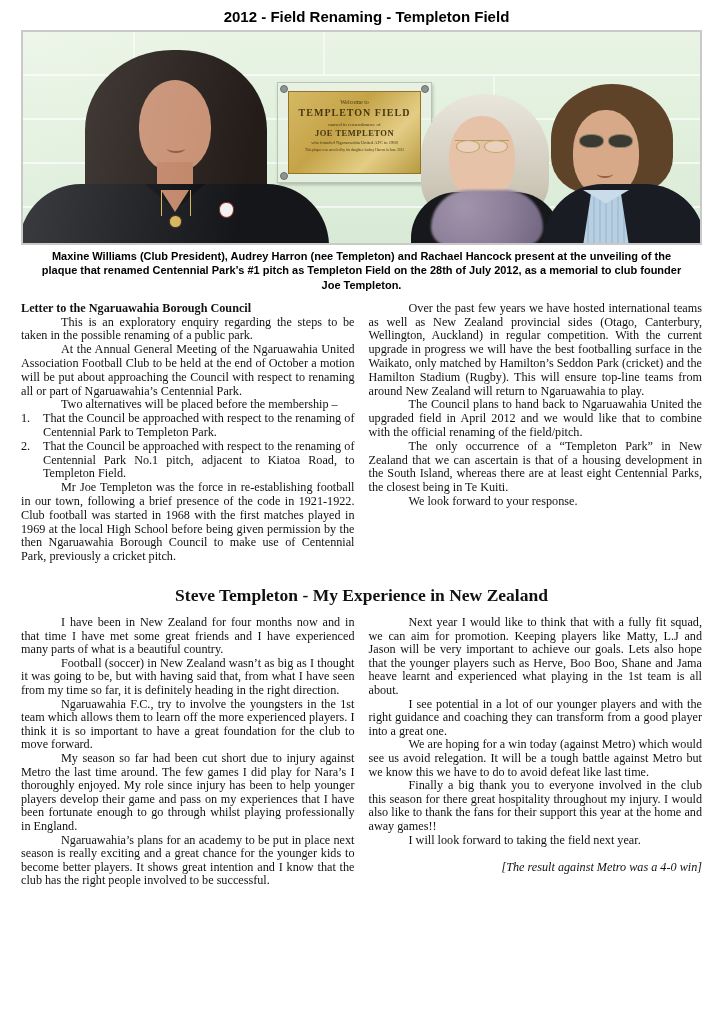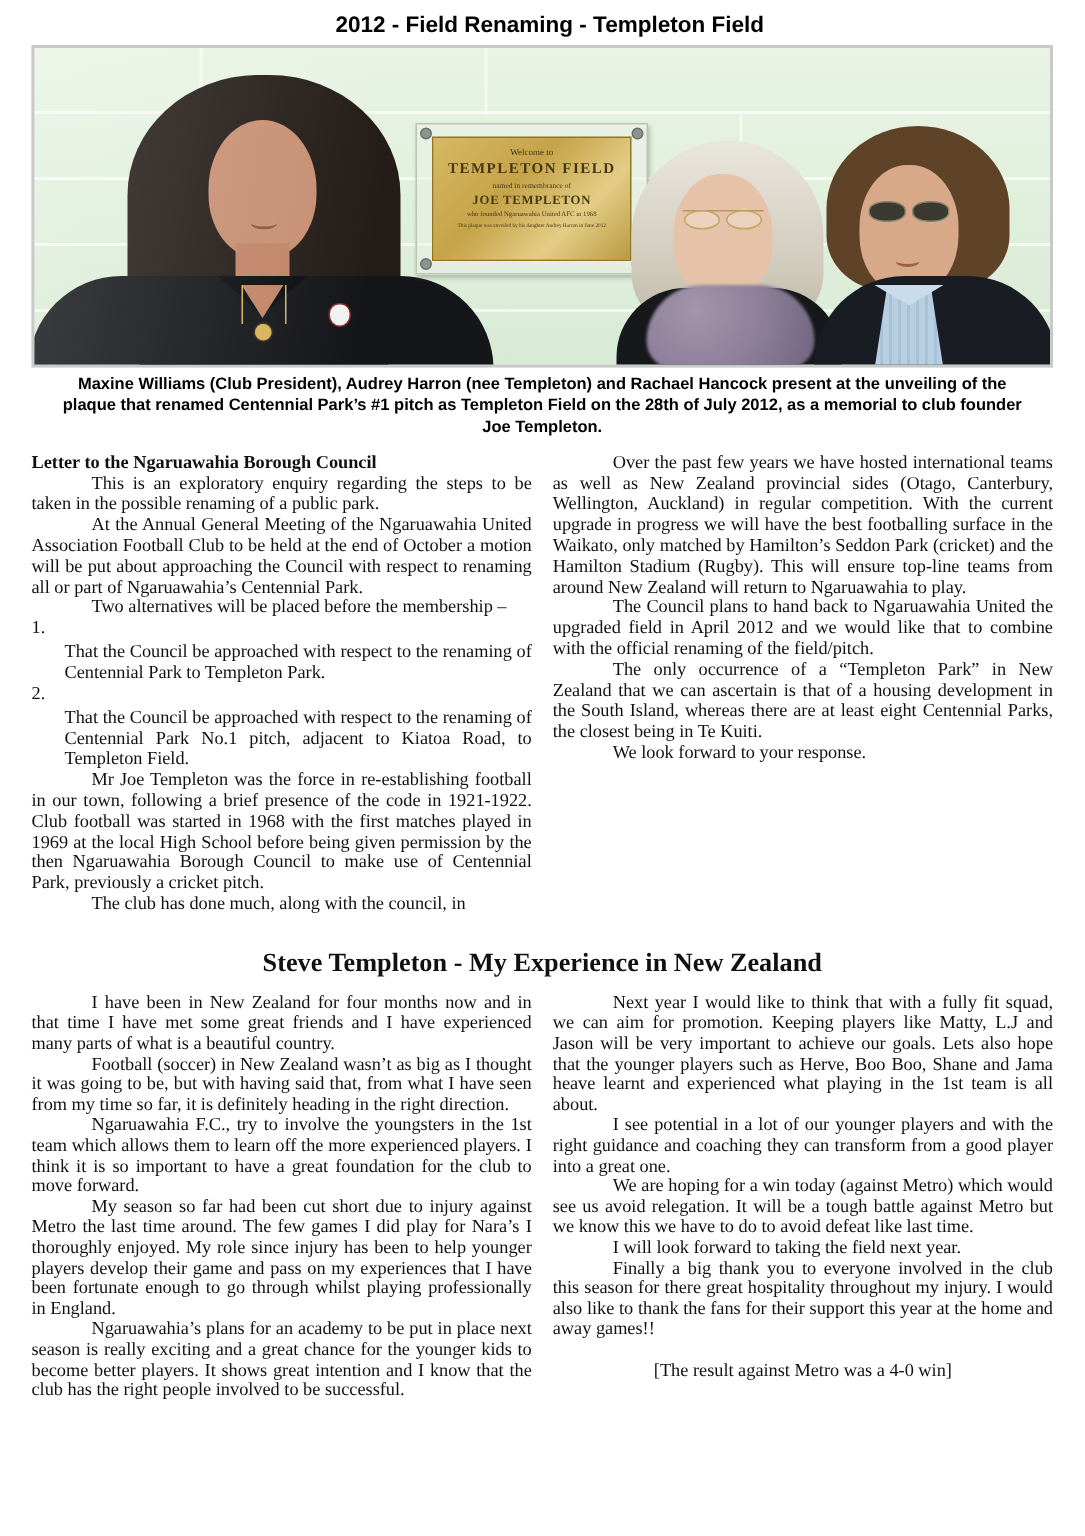--- a/index.html
+++ b/index.html
@@ -124,30 +124,30 @@
     color: #000000;
   }
   
   .cols { display: flex; gap: 14px; margin: 10px 21px 0 21px; }
   .col { flex: 1 1 0; font-size: 12.2px; line-height: 13.8px; text-align: justify; }
   .col p { margin: 0; text-indent: 40px; }
   .col p.noindent { text-indent: 0; }
   .col .subhead { font-weight: bold; text-indent: 0; }
   .list-row { display: flex; text-indent: 0; }
   .list-num { width: 16px; flex: 0 0 16px; }
-  .list-text { flex: 1; text-align: justify; padding-left: 6px; margin-top: 16px; }
+  .list-text { flex: 1; text-align: justify; padding-left: 6px; }
   .section-head {
     margin: 21px 0 9px 0;
     text-align: center;
     font-size: 17.5px;
     font-weight: bold;
     font-family: "Liberation Serif", serif;
   }
   .cols2 .col { line-height: 13.6px; }
-  .result-line { text-align: center; margin-top: 14px !important; text-indent: 0 !important; }
+  .result-line { text-align: right; font-style: italic; margin-top: 14px !important; text-indent: 0 !important; }
   .page-number {
     position: absolute; left: 21px; top: 1016px;
     font-family: Liberation Serif, serif;
     font-size: 13px; color: #000;
   }
 </style>
 </head>
 <body>
 
 <div class="page">
@@ -219,21 +219,20 @@
       <p>Two alternatives will be placed before the membership –</p>
       <div class="list-row">
         <span class="list-num">1.</span>
         <span class="list-text">That the Council be approached with respect to the renaming of Centennial Park to Templeton Park.</span>
       </div>
       <div class="list-row">
         <span class="list-num">2.</span>
         <span class="list-text">That the Council be approached with respect to the renaming of Centennial Park No.1 pitch, adjacent to Kiatoa Road, to Templeton Field.</span>
       </div>
       <p>Mr Joe Templeton was the force in re-establishing football in our town, following a brief presence of the code in 1921-1922. Club football was started in 1968 with the first matches played in 1969 at the local High School before being given permission by the then Ngaruawahia Borough Council to make use of Centennial Park, previously a cricket pitch.</p>
-      <p>The club has done much, along with the council, in</p>
     </div>
     <div class="col">
       <p>Over the past few years we have hosted international teams as well as New Zealand provincial sides (Otago, Canterbury, Wellington, Auckland) in regular competition. With the current upgrade in progress we will have the best footballing surface in the Waikato, only matched by Hamilton’s Seddon Park (cricket) and the Hamilton Stadium (Rugby). This will ensure top-line teams from around New Zealand will return to Ngaruawahia to play.</p>
       <p>The Council plans to hand back to Ngaruawahia United the upgraded field in April 2012 and we would like that to combine with the official renaming of the field/pitch.</p>
       <p>The only occurrence of a “Templeton Park” in New Zealand that we can ascertain is that of a housing development in the South Island, whereas there are at least eight Centennial Parks, the closest being in Te Kuiti.</p>
       <p>We look forward to your response.</p>
     </div>
   </div>
 
   <div class="section-head">Steve Templeton - My Experience in New Zealand</div>
@@ -243,21 +242,21 @@
       <p>I have been in New Zealand for four months now and in that time I have met some great friends and I have experienced many parts of what is a beautiful country.</p>
       <p>Football (soccer) in New Zealand wasn’t as big as I thought it was going to be, but with having said that, from what I have seen from my time so far, it is definitely heading in the right direction.</p>
       <p>Ngaruawahia F.C., try to involve the youngsters in the 1st team which allows them to learn off the more experienced players. I think it is so important to have a great foundation for the club to move forward.</p>
       <p>My season so far had been cut short due to injury against Metro the last time around. The few games I did play for Nara’s I thoroughly enjoyed. My role since injury has been to help younger players develop their game and pass on my experiences that I have been fortunate enough to go through whilst playing professionally in England.</p>
       <p>Ngaruawahia’s plans for an academy to be put in place next season is really exciting and a great chance for the younger kids to become better players. It shows great intention and I know that the club has the right people involved to be successful.</p>
     </div>
     <div class="col">
       <p>Next year I would like to think that with a fully fit squad, we can aim for promotion. Keeping players like Matty, L.J and Jason will be very important to achieve our goals. Lets also hope that the younger players such as Herve, Boo Boo, Shane and Jama heave learnt and experienced what playing in the 1st team is all about.</p>
       <p>I see potential in a lot of our younger players and with the right guidance and coaching they can transform from a good player into a great one.</p>
       <p>We are hoping for a win today (against Metro) which would see us avoid relegation. It will be a tough battle against Metro but we know this we have to do to avoid defeat like last time.</p>
+      <p>Finally a big thank you to everyone involved in the club this season for there great hospitality throughout my injury. I would also like to thank the fans for their support this year at the home and away games!!</p>
       <p>I will look forward to taking the field next year.</p>
-      <p>Finally a big thank you to everyone involved in the club this season for there great hospitality throughout my injury. I would also like to thank the fans for their support this year at the home and away games!!</p>
       <p class="result-line">[The result against Metro was a 4-0 win]</p>
     </div>
   </div>
 
   <div class="page-number">392</div>
 
 </div>
 
 </body></html>

